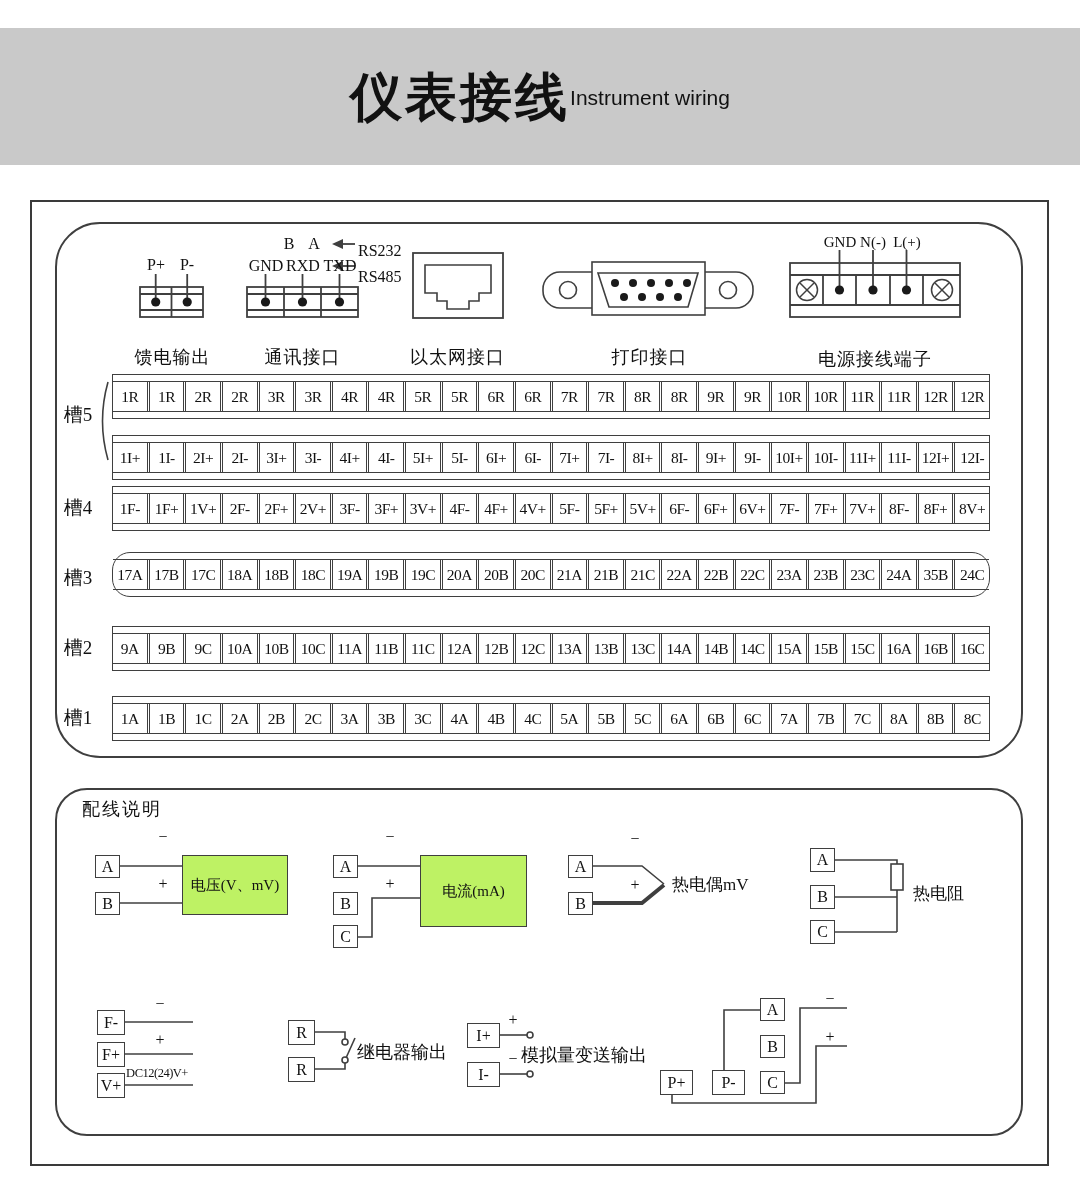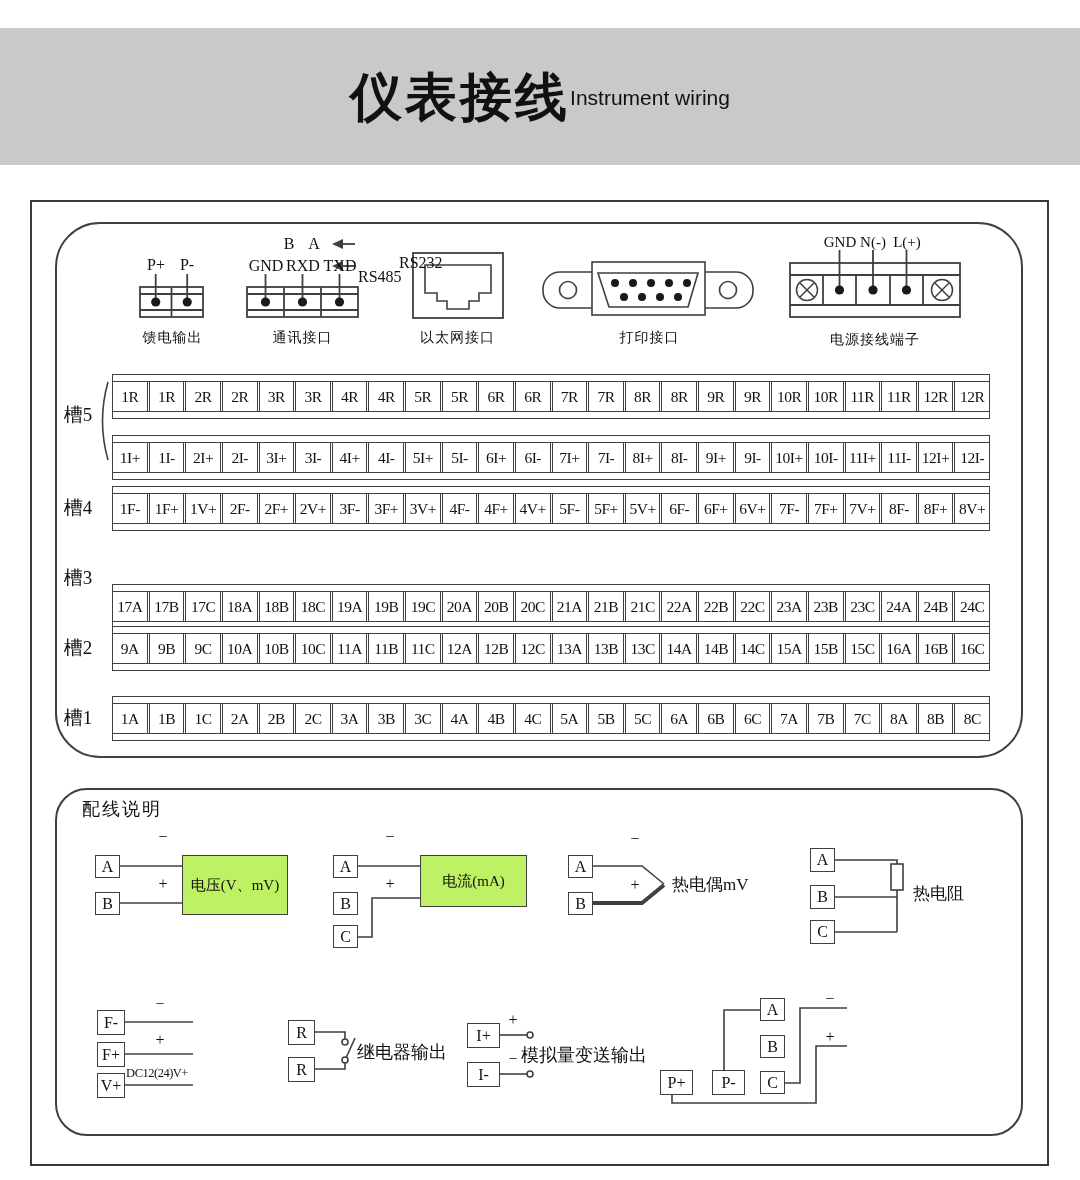--- a/index.html
+++ b/index.html
@@ -14,21 +14,21 @@
   .band .t{font-family:"Liberation Sans","DejaVu Sans",sans-serif;font-weight:bold;
            font-size:52px;letter-spacing:3px;line-height:1;}
   .band .s{font-family:"Liberation Sans","DejaVu Sans",sans-serif;font-size:21px;margin-top:2px;line-height:1;}
 
   
   .outerbox{left:30px;top:200px;width:1019px;height:966px;border:2px solid #3a3a3a;}
   .panel{border:2px solid #3f3f3f;background:#fff;}
   .toppanel{left:55px;top:222px;width:968px;height:536px;border-radius:45px;}
   .botpanel{left:55px;top:788px;width:968px;height:348px;border-radius:32px;}
   .pin{font-size:16px;}
-  .cap{font-size:14px;letter-spacing:1px;}
+  .cap{font-size:18px;letter-spacing:1px;margin-top:19px;}
 
   
   .strip{position:absolute;left:112px;width:878px;height:45px;border:1.5px solid #3f3f3f;
          box-sizing:border-box;display:flex;flex-direction:column;background:#fff;}
   .strip .bandrow{height:6px;flex:0 0 auto;}
   .strip .bandrow.top{border-bottom:1.5px solid #3f3f3f;}
   .strip .bandrow.bot{border-top:1.5px solid #3f3f3f;}
   .strip .cells{flex:1;display:flex;gap:1px;}
   .strip .cell{flex:1;border-left:1.5px solid #3f3f3f;border-right:1.5px solid #3f3f3f;
                box-sizing:border-box;display:flex;align-items:center;justify-content:center;
@@ -151,21 +151,21 @@
   <div class="abs ctr pin" style="left:141px;top:257px;width:30px;height:16px;">P+</div>
   <div class="abs ctr pin" style="left:172px;top:257px;width:30px;height:16px;">P-</div>
   <div class="abs ctr cap" style="left:130px;top:328px;width:85px;height:20px;">馈电输出</div>
 
   <div class="abs ctr pin" style="left:275px;top:236px;width:28px;height:16px;">B</div>
   <div class="abs ctr pin" style="left:300px;top:236px;width:28px;height:16px;">A</div>
   <div class="abs pin" style="left:358px;top:236px;width:52px;height:16px;margin-top:32px;">RS485</div>
   <div class="abs ctr pin" style="left:247px;top:258px;width:38px;height:16px;">GND</div>
   <div class="abs ctr pin" style="left:284px;top:258px;width:38px;height:16px;">RXD</div>
   <div class="abs ctr pin" style="left:321px;top:258px;width:38px;height:16px;">TXD</div>
-  <div class="abs pin" style="left:358px;top:254px;width:52px;height:16px;margin-left:41px;">RS232</div>
+  <div class="abs pin" style="left:358px;top:242px;width:52px;height:16px;">RS232</div>
   <div class="abs ctr cap" style="left:260px;top:328px;width:85px;height:20px;text-align:right;">通讯接口</div>
 
   <div class="abs ctr cap" style="left:405px;top:328px;width:105px;height:20px;">以太网接口</div>
   <div class="abs ctr cap" style="left:607px;top:328px;width:85px;height:20px;">打印接口</div>
 
   <div class="abs ctr" style="left:817px;top:234px;width:46px;height:16px;font-size:15px;">GND</div>
   <div class="abs ctr" style="left:850px;top:234px;width:46px;height:16px;font-size:15px;">N(-)</div>
   <div class="abs ctr" style="left:884px;top:234px;width:46px;height:16px;font-size:15px;">L(+)</div>
   <div class="abs ctr cap" style="left:815px;top:330px;width:120px;height:20px;">电源接线端子</div>
 
@@ -258,21 +258,21 @@
         <div class="cell">6V+</div>
         <div class="cell">7F-</div>
         <div class="cell">7F+</div>
         <div class="cell">7V+</div>
         <div class="cell">8F-</div>
         <div class="cell">8F+</div>
         <div class="cell">8V+</div>
       </div>
       <div class="bandrow bot"></div>
     </div>
-  <div class="strip" style="top:584px;">
+  <div class="strip" style="top:552px;border-radius:18px;">
       <div class="bandrow top"></div>
       <div class="cells">
         <div class="cell">17A</div>
         <div class="cell">17B</div>
         <div class="cell">17C</div>
         <div class="cell">18A</div>
         <div class="cell">18B</div>
         <div class="cell">18C</div>
         <div class="cell">19A</div>
         <div class="cell">19B</div>
@@ -283,21 +283,21 @@
         <div class="cell">21A</div>
         <div class="cell">21B</div>
         <div class="cell">21C</div>
         <div class="cell">22A</div>
         <div class="cell">22B</div>
         <div class="cell">22C</div>
         <div class="cell">23A</div>
         <div class="cell">23B</div>
         <div class="cell">23C</div>
         <div class="cell">24A</div>
-        <div class="cell">24B</div>
+        <div class="cell">35B</div>
         <div class="cell">24C</div>
       </div>
       <div class="bandrow bot"></div>
     </div>
   <div class="strip" style="top:626px;">
       <div class="bandrow top"></div>
       <div class="cells">
         <div class="cell">9A</div>
         <div class="cell">9B</div>
         <div class="cell">9C</div>
@@ -416,21 +416,21 @@
   <div class="abs term" style="left:95px;top:892px;width:25px;height:23px;">B</div>
   <div class="abs ctr sign" style="left:155px;top:830px;width:16px;height:14px;">−</div>
   <div class="abs ctr sign" style="left:155px;top:877px;width:16px;height:14px;">+</div>
   <div class="abs devbox" style="left:182px;top:855px;width:106px;height:60px;">电压(V、mV)</div>
 
   <div class="abs term" style="left:333px;top:855px;width:25px;height:23px;">A</div>
   <div class="abs term" style="left:333px;top:892px;width:25px;height:23px;">B</div>
   <div class="abs term" style="left:333px;top:925px;width:25px;height:23px;">C</div>
   <div class="abs ctr sign" style="left:382px;top:830px;width:16px;height:14px;">−</div>
   <div class="abs ctr sign" style="left:382px;top:877px;width:16px;height:14px;">+</div>
-  <div class="abs devbox" style="left:420px;top:855px;width:107px;height:52px;">电流(mA)</div>
+  <div class="abs devbox" style="left:420px;top:855px;width:107px;height:72px;">电流(mA)</div>
 
   <div class="abs term" style="left:568px;top:855px;width:25px;height:23px;">A</div>
   <div class="abs term" style="left:568px;top:892px;width:25px;height:23px;">B</div>
   <div class="abs ctr sign" style="left:627px;top:832px;width:16px;height:14px;">−</div>
   <div class="abs ctr sign" style="left:627px;top:878px;width:16px;height:14px;">+</div>
   <div class="abs dlabel" style="left:672px;top:876px;font-size:17px;">热电偶mV</div>
 
   <div class="abs term" style="left:810px;top:848px;width:25px;height:24px;">A</div>
   <div class="abs term" style="left:810px;top:885px;width:25px;height:24px;">B</div>
   <div class="abs term" style="left:810px;top:920px;width:25px;height:24px;">C</div>

